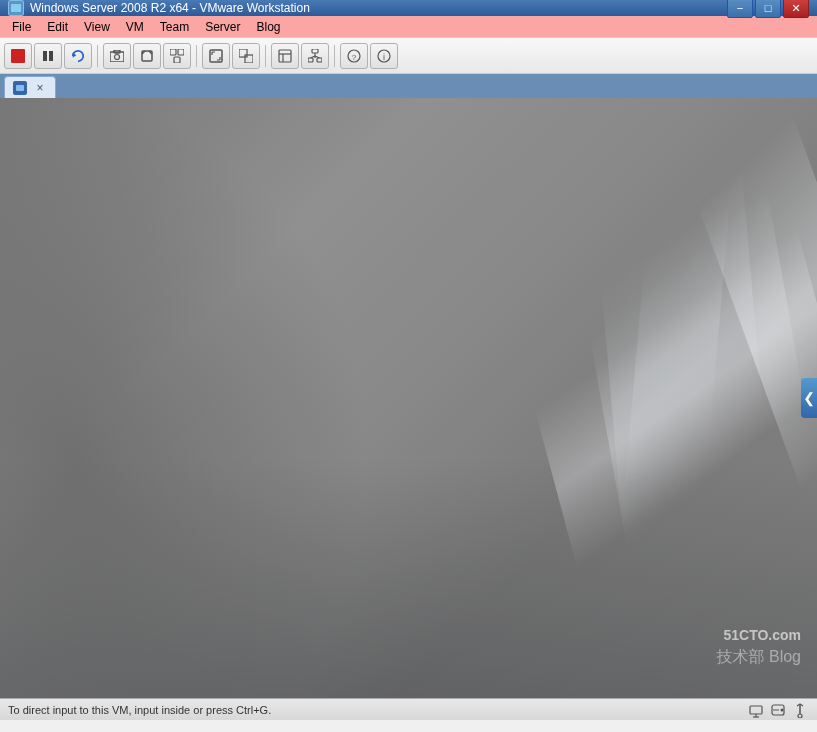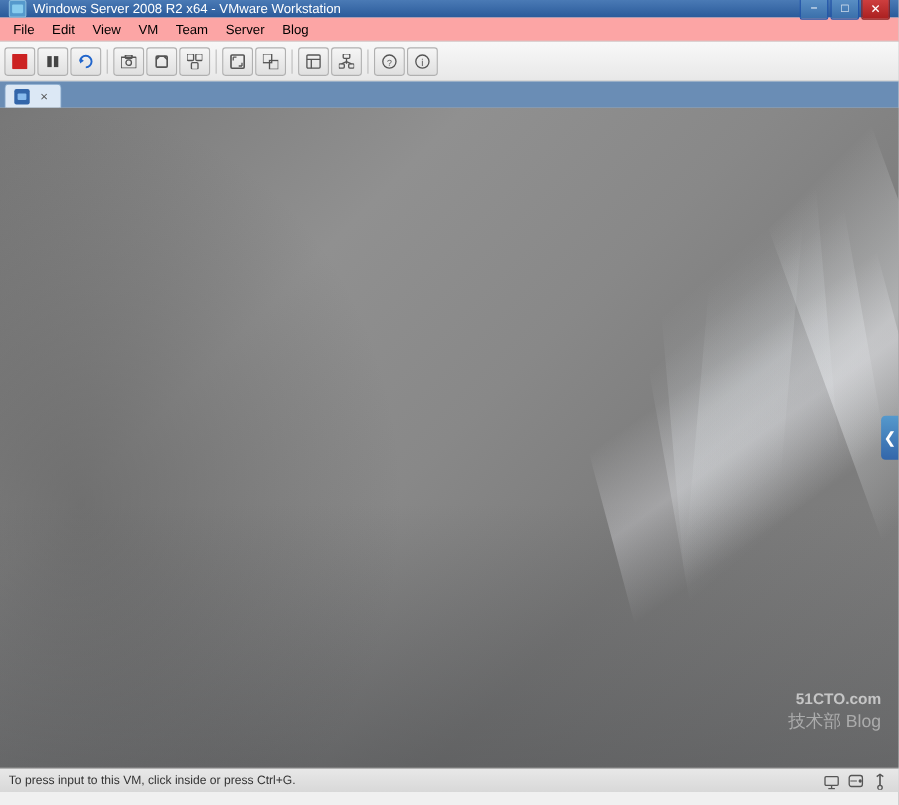--- a/index.html
+++ b/index.html
@@ -477,21 +477,21 @@
     </div>
 
     <div class="watermark">
       <div class="site-name">51CTO.com</div>
       <div class="blog-text">技术部 Blog</div>
     </div>
   </div>
 </div>
 
 <div id="status-bar">
-  <span>To press input to this VM, click inside or press Ctrl+G.</span>
+  <span>To direct input to this VM, input inside or press Ctrl+G.</span>
   <div class="status-icons">
     <div class="status-icon-item">
       <svg width="16" height="16" viewBox="0 0 16 16">
           <rect x="2" y="4" width="12" height="8" rx="1" fill="none" stroke="#555" stroke-width="1.2"></rect>
           <line x1="8" y1="12" x2="8" y2="15" stroke="#555" stroke-width="1.2"></line>
           <line x1="5" y1="15" x2="11" y2="15" stroke="#555" stroke-width="1.2"></line>
         </svg>
     </div>
     <div class="status-icon-item">
       <svg width="16" height="16" viewBox="0 0 16 16">

